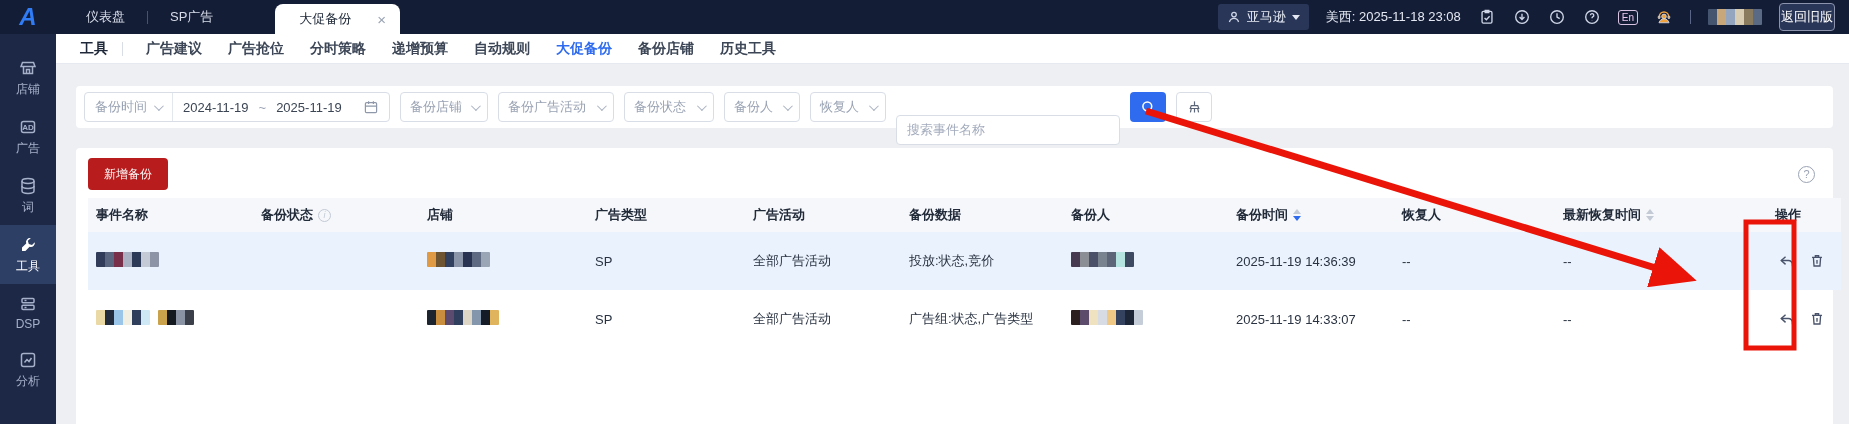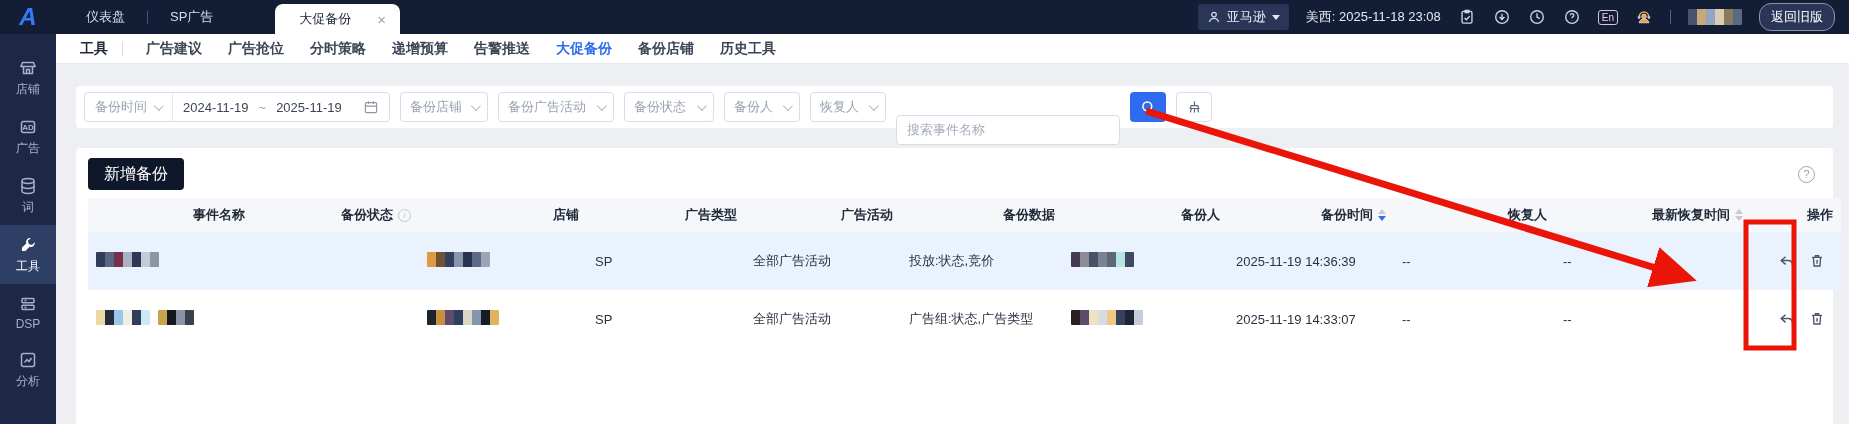--- a/index.html
+++ b/index.html
@@ -25,21 +25,21 @@
   .tab-divider { width:1px; height:13px; background:#46507a; align-self:center; }
   .tab.active { background:#ffffff; color:#202a3a; height:30px; border-radius:8px 8px 0 0; margin-left:40px; display:flex; align-items:center; gap:26px; padding:0 14px 0 24px; }
   .tab-close { color:#9aa3b4; font-size:15px; cursor:pointer; line-height:1; }
   .top-right { margin-left:auto; display:flex; align-items:center; gap:17px; height:34px; padding-right:14px; color:#e3e8f2; font-size:13px; }
   .account-pill { background:#2a3657; border-radius:3px; padding:4px 9px; display:flex; align-items:center; gap:6px; cursor:pointer; }
   .account-pill .dd { width:0;height:0;border-left:4px solid transparent;border-right:4px solid transparent;border-top:5px solid #e3e8f2; }
   .tb-icon { display:flex; align-items:center; cursor:pointer; }
   .tb-icon svg { stroke:#cdd5e6; }
   .lang-badge { border:1.4px solid #cdd5e6; border-radius:3px; font-size:10px; padding:1px 3px; color:#e9c8ef; border-color:#d8c4e2; cursor:pointer; }
   .v-sep { width:1px; height:14px; background:#5a6486; }
-  .back-btn { background:#2a3657; border:1px solid #8b93ad; border-radius:12px; color:#fff; font-size:13px; padding:4px 11px; cursor:pointer; }
+  .back-btn { background:#2a3657; border:1px solid #8b93ad; border-radius:4px; color:#fff; font-size:13px; padding:4px 1px; cursor:pointer; }
   .mosaic { display:inline-flex; height:15px; border-radius:1px; overflow:hidden; }
   .mosaic span { width:9px; height:100%; display:block; }
   .mosaic.tall { height:16px; }
 
   
   .subnav { position:absolute; left:56px; right:0; top:34px; height:30px; background:#fff; border-bottom:1px solid #e6e9ef; display:flex; align-items:center; font-size:14px; padding-left:12px; z-index:3; }
   .subnav .root { font-weight:bold; color:#1f2838; padding:0 12px; font-size:14px; }
   .subnav .sep { width:1px; height:14px; background:#d9dee6; margin:0 10px 0 2px; }
   .subnav a { color:#3c4656; text-decoration:none; padding:0 13px; cursor:pointer;font-weight:bold; }
   .subnav a.active { color:#2f6bee; font-weight:bold; }
@@ -52,28 +52,28 @@
   .combo .seg2 { display:flex; align-items:center; gap:10px; padding:0 10px; width:216px; color:#3b4554; font-size:13px; cursor:pointer; }
   .chev { width:7px; height:7px; border-right:1.4px solid #aab2c2; border-bottom:1.4px solid #aab2c2; transform:rotate(45deg) translateY(-2px); flex:none; }
   .select { display:flex; align-items:center; justify-content:space-between; border:1px solid #d8dde6; border-radius:4px; height:30px; padding:0 9px; color:#9aa3b4; font-size:13px; cursor:pointer; }
   .search-box { height:30px; border:1px solid #d8dde6; border-radius:4px; width:224px; padding:0 10px; font-size:13px; color:#3b4554; font-family:inherit;margin-top:45px; }
   .search-box::placeholder { color:#a3abbc; }
   .search-btn { width:36px; height:30px; background:#2f6bee; border:none; border-radius:4px; display:flex; align-items:center; justify-content:center; cursor:pointer; }
   .tool-btn { width:36px; height:30px; background:#fff; border:1px solid #d8dde6; border-radius:4px; display:flex; align-items:center; justify-content:center; cursor:pointer; }
 
   .main-card { position:absolute; left:20px; right:16px; top:84px; bottom:-20px; background:#fff; border-radius:4px; padding:6px 12px 0; }
   .card-head { display:flex; align-items:center; justify-content:space-between; margin-top:4px; }
-  .add-btn { background:#0f172a; color:#fff; border:none; border-radius:4px; font-size:16px; padding:4px 16px; height:32px; cursor:pointer; font-family:inherit; }
+  .add-btn { background:#b91c1c; color:#fff; border:none; border-radius:4px; font-size:12px; padding:4px 16px; height:32px; cursor:pointer; font-family:inherit; }
   .help-circle { width:17px; height:17px; border:1.4px solid #9aa3b4; border-radius:50%; color:#9aa3b4; font-size:11px; display:flex; align-items:center; justify-content:center; cursor:pointer; margin-right:6px; }
 
   table { width:100%; border-collapse:collapse; table-layout:fixed; margin-top:8px; }
   thead th { background:#f5f7fa; height:34px; font-size:13px; color:#222b3a; text-align:left; font-weight:bold; padding:0 8px; white-space:nowrap; }
   tbody td { height:58px; font-size:13px; color:#2a3342; padding:0 8px; white-space:nowrap; }
   tr.r1 td { background:#eaf3fd; }
-  .th-inner { display:flex; align-items:center; gap:5px;justify-content:flex-end; }
+  .th-inner { display:flex; align-items:center; gap:5px; }
   .info-circle { width:13px; height:13px; border:1px solid #c3cad6; border-radius:50%; color:#c3cad6; font-size:9px; display:inline-flex; align-items:center; justify-content:center; font-style:italic; font-weight:normal; }
   .sorter { display:inline-flex; flex-direction:column; gap:2px; cursor:pointer; }
   .car-up { width:0;height:0;border-left:4px solid transparent;border-right:4px solid transparent;border-bottom:5px solid #c3cad6; }
   .car-dn { width:0;height:0;border-left:4px solid transparent;border-right:4px solid transparent;border-top:5px solid #c3cad6; }
   .car-dn.on { border-top-color:#2f6bee; }
   .op-cell { display:flex; align-items:center; gap:12px; padding-left:18px; }
   .op-icon { cursor:pointer; display:flex; }
   .op-icon svg { stroke:#49536b; }
 
   
@@ -205,21 +205,21 @@
     </div>
   </div>
 
   <div class="subnav">
     <span class="root">工具</span>
     <span class="sep"></span>
     <a>广告建议</a>
     <a>广告抢位</a>
     <a>分时策略</a>
     <a>递增预算</a>
-    <a>告警推送</a>
+    <a>自动规则</a>
     <a class="active">大促备份</a>
     <a>备份店铺</a>
     <a>历史工具</a>
   </div>
 
   <div class="content">
 
     <div class="filter-card">
       <div class="combo">
         <div class="seg1">

